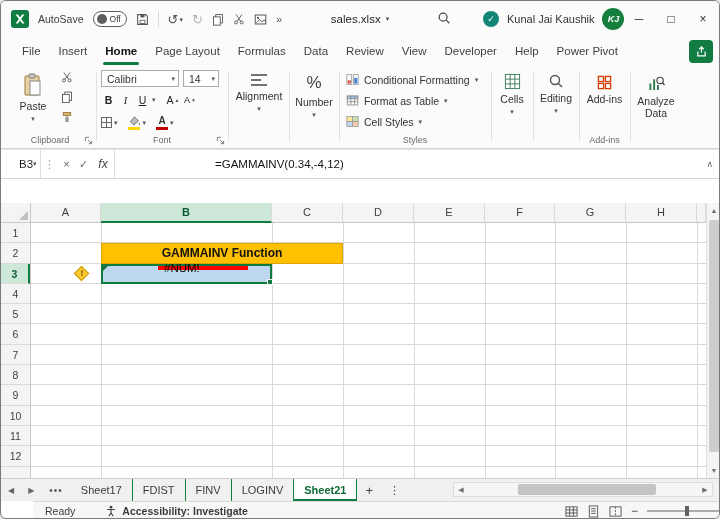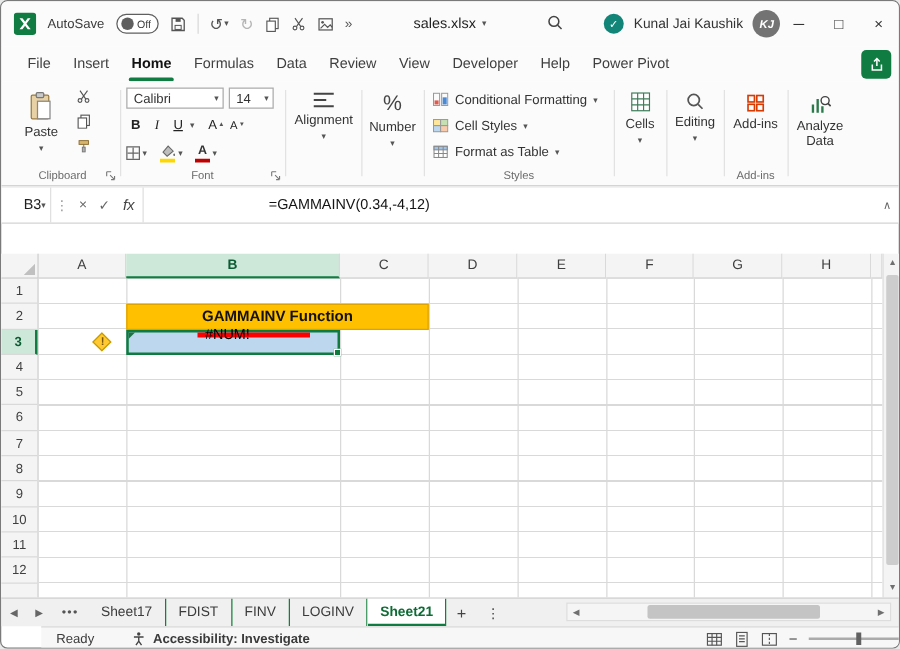--- a/index.html
+++ b/index.html
@@ -14,21 +14,21 @@
   .toggle .knob{width:10px;height:10px;border-radius:50%;background:#5f5f5f;}
   .toggle .state{font-size:8.5px;color:#3b3b3b;}
   .qat-btn{display:flex;align-items:center;color:#555;font-size:13px;line-height:1;}
   .qat-sep{width:1px;height:16px;background:#d9d9d9;}
   .mini-dd{font-size:7px;color:#555;margin-left:1px;}
   .filename{position:absolute;left:50%;transform:translateX(-50%);top:0;height:36px;display:flex;align-items:center;gap:4px;font-size:11.5px;color:#1f1f1f;}
   .search-btn{position:absolute;left:436px;top:10px;}
   .account{position:absolute;left:482px;top:0;height:36px;display:flex;align-items:center;gap:8px;}
   .presence{width:16px;height:16px;border-radius:50%;background:#128578;color:#fff;font-size:9px;display:flex;align-items:center;justify-content:center;}
   .user-name{font-size:11px;color:#333;white-space:nowrap;}
-  .avatar{width:22px;height:22px;border-radius:50%;background:#737373;color:#fff;font-size:9px;font-weight:bold;display:flex;align-items:center;justify-content:center;font-style:italic;}
+  .avatar{width:22px;height:22px;border-radius:50%;background:#15803d;color:#fff;font-size:9px;font-weight:bold;display:flex;align-items:center;justify-content:center;font-style:italic;}
   .win-controls{position:absolute;right:0;top:0;height:36px;display:flex;}
   .win-btn{width:32px;height:36px;display:flex;align-items:center;justify-content:center;font-size:12px;color:#333;cursor:pointer;}
 
   
   .tabsrow{position:absolute;left:0;top:36px;width:100%;height:28px;background:#fbfbfb;display:flex;align-items:stretch;padding-left:12px;}
   .rtab{display:flex;align-items:center;padding:0 9px;font-size:11.5px;color:#3f3f3f;position:relative;cursor:pointer;white-space:nowrap;}
   .rtab.active{color:#121212;font-weight:700;}
   .rtab.active::after{content:"";position:absolute;left:7px;right:7px;bottom:0;height:3px;border-radius:2px;background:#107c41;}
   .tabsrow-right{position:absolute;right:6px;top:39px;display:flex;align-items:center;gap:6px;}
   .comments-btn{display:flex;align-items:center;gap:5px;border:1px solid #d0d0d0;border-radius:4px;background:#fff;height:23px;padding:0 8px;font-size:11px;color:#323130;cursor:pointer;}
@@ -202,20 +202,23 @@
     <div class="rtab">
         <span>File</span>
       </div>
     <div class="rtab">
         <span>Insert</span>
       </div>
     <div class="rtab active">
         <span>Home</span>
       </div>
     <div class="rtab">
+        <span>Page Layout</span>
+      </div>
+    <div class="rtab">
         <span>Formulas</span>
       </div>
     <div class="rtab">
         <span>Data</span>
       </div>
     <div class="rtab">
         <span>Review</span>
       </div>
     <div class="rtab">
         <span>View</span>
@@ -367,35 +370,35 @@
               <rect x="1" y="2" width="6" height="12" fill="none" stroke="#999"></rect>
               <rect x="2" y="9" width="4" height="4" fill="#e05a4e"></rect>
               <rect x="9" y="2" width="6" height="12" fill="none" stroke="#999"></rect>
               <rect x="10" y="6" width="4" height="7" fill="#4a89d4"></rect>
             </svg>
           <span>Conditional Formatting</span>
           <span class="dd">▾</span>
         </div>
         <div class="styles-row">
           <svg width="13" height="13" viewBox="0 0 16 16">
+              <rect x="1.5" y="2.5" width="13" height="11" fill="#fff" stroke="#888"></rect>
+              <rect x="1.5" y="2.5" width="13" height="3.5" fill="#9dc3e6" stroke="#888"></rect>
+              <path d="M1.5 9.5h13M6 2.5v11M10.5 2.5v11" stroke="#888" fill="none"></path>
+            </svg>
+          <span>Format as Table</span>
+          <span class="dd">▾</span>
+        </div>
+        <div class="styles-row">
+          <svg width="13" height="13" viewBox="0 0 16 16">
               <rect x="1" y="2" width="7" height="6" fill="#ffe699" stroke="#999"></rect>
               <rect x="8" y="2" width="7" height="6" fill="#c6e0b4" stroke="#999"></rect>
               <rect x="1" y="8" width="7" height="6" fill="#bdd7ee" stroke="#999"></rect>
               <rect x="8" y="8" width="7" height="6" fill="#f8cbad" stroke="#999"></rect>
             </svg>
           <span>Cell Styles</span>
-          <span class="dd">▾</span>
-        </div>
-        <div class="styles-row">
-          <svg width="13" height="13" viewBox="0 0 16 16">
-              <rect x="1.5" y="2.5" width="13" height="11" fill="#fff" stroke="#888"></rect>
-              <rect x="1.5" y="2.5" width="13" height="3.5" fill="#9dc3e6" stroke="#888"></rect>
-              <path d="M1.5 9.5h13M6 2.5v11M10.5 2.5v11" stroke="#888" fill="none"></path>
-            </svg>
-          <span>Format as Table</span>
           <span class="dd">▾</span>
         </div>
       </div>
       <span class="glabel">Styles</span>
     </div>
     <div class="gdiv" style="left:490px;"></div>
 
     <div class="rgroup" style="left:491px;width:40px;">
       <div class="bigbtn">
         <svg width="17" height="17" viewBox="0 0 18 18">

